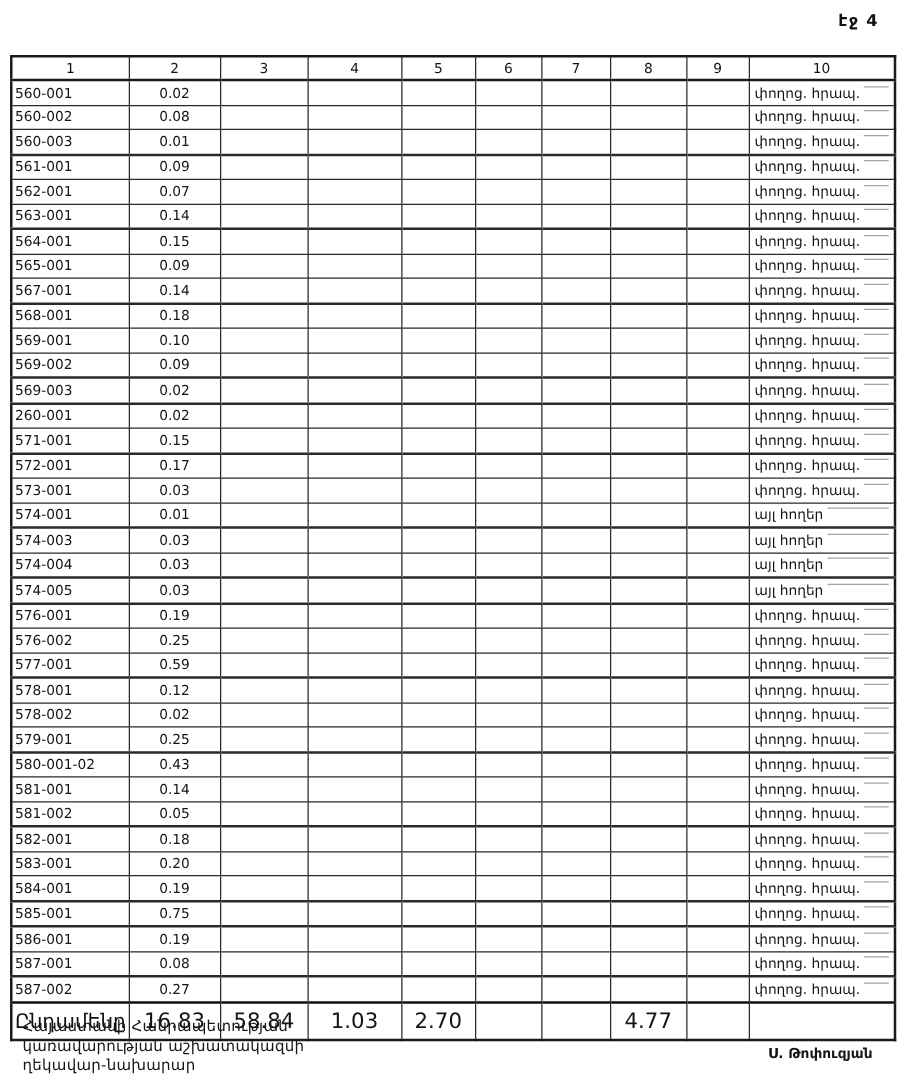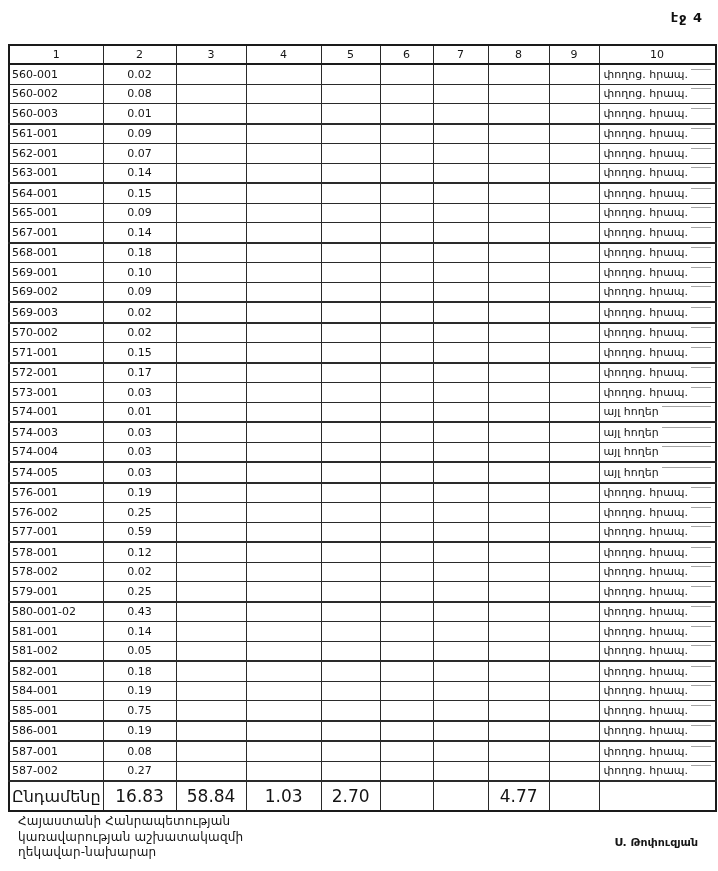--- a/index.html
+++ b/index.html
@@ -299,21 +299,21 @@
         <td class="col-8"></td>
         <td class="col-9"></td>
         <td class="col-note">
           <div class="note-wrap">
             <span class="note-text">փողոց. հրապ.</span>
             <span class="note-fill"></span>
           </div>
         </td>
       </tr>
       <tr>
-        <td class="col-code">570-002</td>
+        <td class="col-code">260-001</td>
         <td class="col-val">0.02</td>
         <td class="col-3"></td>
         <td class="col-4"></td>
         <td class="col-5"></td>
         <td class="col-6"></td>
         <td class="col-7"></td>
         <td class="col-8"></td>
         <td class="col-9"></td>
         <td class="col-note">
           <div class="note-wrap">
@@ -590,20 +590,37 @@
         <td class="col-note">
           <div class="note-wrap">
             <span class="note-text">փողոց. հրապ.</span>
             <span class="note-fill"></span>
           </div>
         </td>
       </tr>
       <tr>
         <td class="col-code">582-001</td>
         <td class="col-val">0.18</td>
+        <td class="col-3"></td>
+        <td class="col-4"></td>
+        <td class="col-5"></td>
+        <td class="col-6"></td>
+        <td class="col-7"></td>
+        <td class="col-8"></td>
+        <td class="col-9"></td>
+        <td class="col-note">
+          <div class="note-wrap">
+            <span class="note-text">փողոց. հրապ.</span>
+            <span class="note-fill"></span>
+          </div>
+        </td>
+      </tr>
+      <tr>
+        <td class="col-code">583-001</td>
+        <td class="col-val">0.20</td>
         <td class="col-3"></td>
         <td class="col-4"></td>
         <td class="col-5"></td>
         <td class="col-6"></td>
         <td class="col-7"></td>
         <td class="col-8"></td>
         <td class="col-9"></td>
         <td class="col-note">
           <div class="note-wrap">
             <span class="note-text">փողոց. հրապ.</span>

